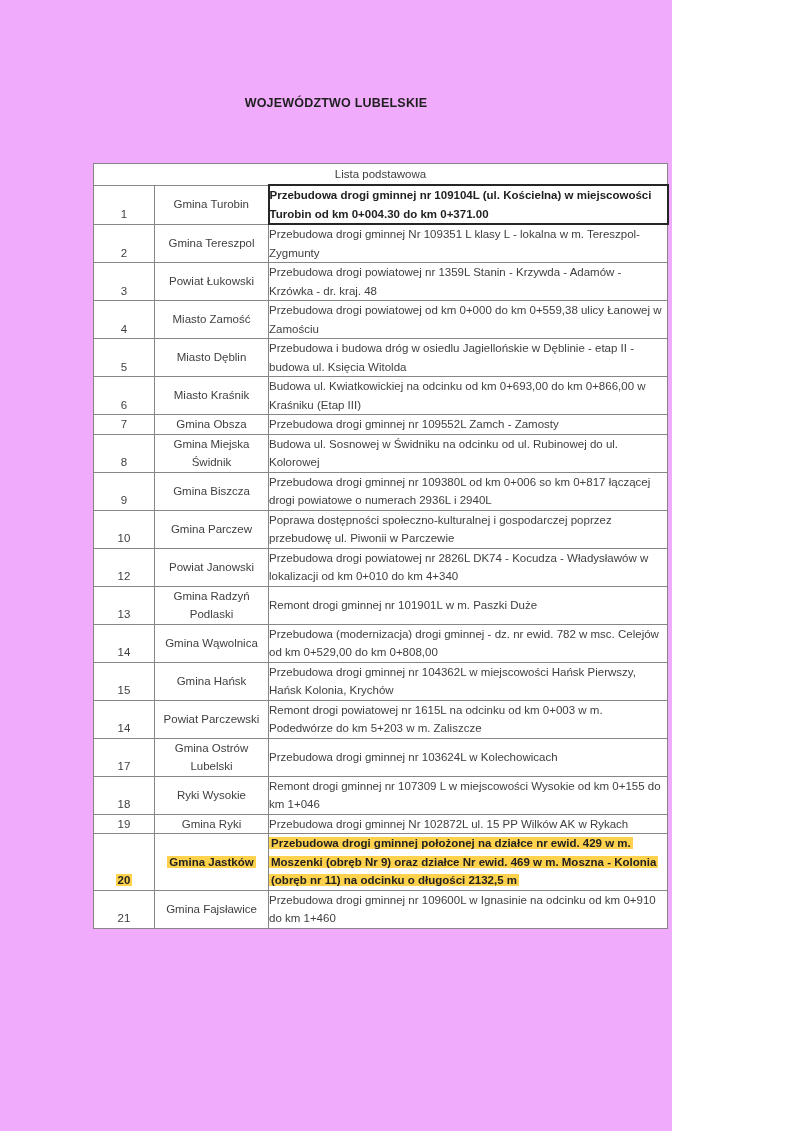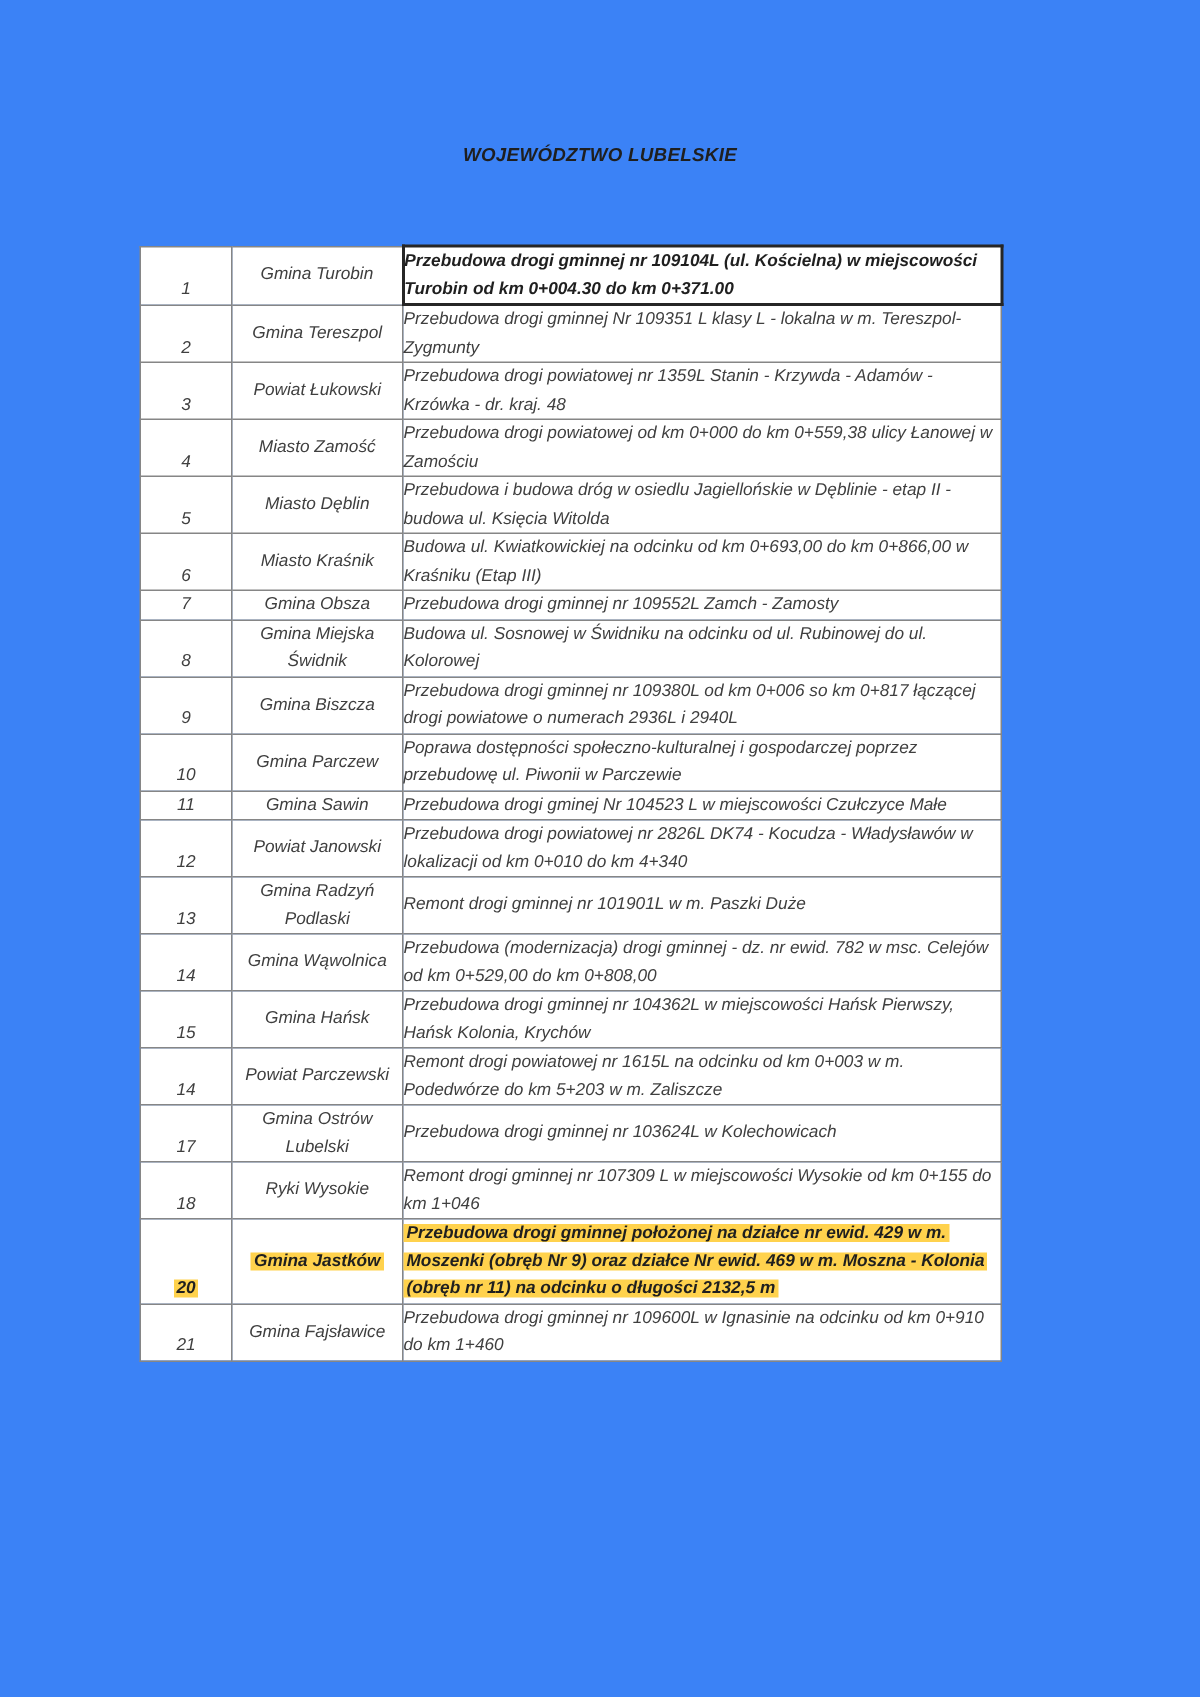--- a/index.html
+++ b/index.html
@@ -2,26 +2,25 @@
 <html><head>
 <meta charset="utf-8">
 <style>
   html, body {
     margin: 0;
     padding: 0;
     background: #ffffff;
   }
   .page {
     position: relative;
-    width: 800px;
+    width: 672px;
     height: 1131px;
-    background: #3b82f6;
+    background: #f0abfc;
     font-family: "Liberation Sans", sans-serif;
     overflow: hidden;
-    font-style: italic;
   }
   .doc-title {
     position: absolute;
     top: 96px;
     left: 0;
     width: 100%;
     text-align: center;
     font-size: 12.5px;
     font-weight: bold;
     color: #1f1f1f;
@@ -98,20 +97,23 @@
 <div class="page" style="--hl: #ffd24d;">
   <div class="doc-title">WOJEWÓDZTWO LUBELSKIE</div>
 
   <table class="projects">
     <colgroup>
       <col class="c-lp">
       <col class="c-applicant">
       <col class="c-task">
     </colgroup>
     <thead>
+      <tr class="section-row">
+        <td colspan="3">Lista podstawowa</td>
+      </tr>
     </thead>
     <tbody id="rows">
         <tr>
           <td class="lp"><span>1</span></td>
           <td class="applicant"><span>Gmina Turobin</span></td>
           <td class="task boxed"><span class="strong">Przebudowa drogi gminnej nr 109104L (ul. Kościelna) w miejscowości Turobin od km 0+004.30 do km 0+371.00</span></td>
         </tr>
         <tr>
           <td class="lp"><span>2</span></td>
           <td class="applicant"><span>Gmina Tereszpol</span></td>
@@ -151,25 +153,20 @@
           <td class="lp"><span>9</span></td>
           <td class="applicant"><span>Gmina Biszcza</span></td>
           <td class="task"><span>Przebudowa drogi gminnej nr 109380L od km 0+006 so km 0+817 łączącej drogi powiatowe o numerach 2936L i 2940L</span></td>
         </tr>
         <tr>
           <td class="lp"><span>10</span></td>
           <td class="applicant"><span>Gmina Parczew</span></td>
           <td class="task"><span>Poprawa dostępności społeczno-kulturalnej i gospodarczej poprzez przebudowę ul. Piwonii w Parczewie</span></td>
         </tr>
         <tr>
-          <td class="lp"><span>11</span></td>
-          <td class="applicant"><span>Gmina Sawin</span></td>
-          <td class="task"><span>Przebudowa drogi gminej Nr 104523 L w miejscowości Czułczyce Małe</span></td>
-        </tr>
-        <tr>
           <td class="lp"><span>12</span></td>
           <td class="applicant"><span>Powiat Janowski</span></td>
           <td class="task"><span>Przebudowa drogi powiatowej nr 2826L DK74 - Kocudza - Władysławów w lokalizacji od km 0+010 do km 4+340</span></td>
         </tr>
         <tr>
           <td class="lp"><span>13</span></td>
           <td class="applicant"><span>Gmina Radzyń Podlaski</span></td>
           <td class="task"><span>Remont drogi gminnej nr 101901L w m. Paszki Duże</span></td>
         </tr>
         <tr>
@@ -191,20 +188,25 @@
           <td class="lp"><span>17</span></td>
           <td class="applicant"><span>Gmina Ostrów Lubelski</span></td>
           <td class="task"><span>Przebudowa drogi gminnej nr 103624L w Kolechowicach</span></td>
         </tr>
         <tr>
           <td class="lp"><span>18</span></td>
           <td class="applicant"><span>Ryki Wysokie</span></td>
           <td class="task"><span>Remont drogi gminnej nr 107309 L w miejscowości Wysokie od km 0+155 do km 1+046</span></td>
         </tr>
         <tr>
+          <td class="lp"><span>19</span></td>
+          <td class="applicant"><span>Gmina Ryki</span></td>
+          <td class="task"><span>Przebudowa drogi gminnej Nr 102872L ul. 15 PP Wilków AK w Rykach</span></td>
+        </tr>
+        <tr>
           <td class="lp"><span class="hl">20</span></td>
           <td class="applicant"><span class="hl">Gmina Jastków</span></td>
           <td class="task"><span class="hl">Przebudowa drogi gminnej położonej na działce nr ewid. 429 w m. Moszenki (obręb Nr 9) oraz działce Nr ewid. 469 w m. Moszna - Kolonia (obręb nr 11) na odcinku o długości 2132,5 m</span></td>
         </tr>
         <tr>
           <td class="lp"><span>21</span></td>
           <td class="applicant"><span>Gmina Fajsławice</span></td>
           <td class="task"><span>Przebudowa drogi gminnej nr 109600L w Ignasinie na odcinku od km 0+910 do km 1+460</span></td>
         </tr>
       </tbody>

